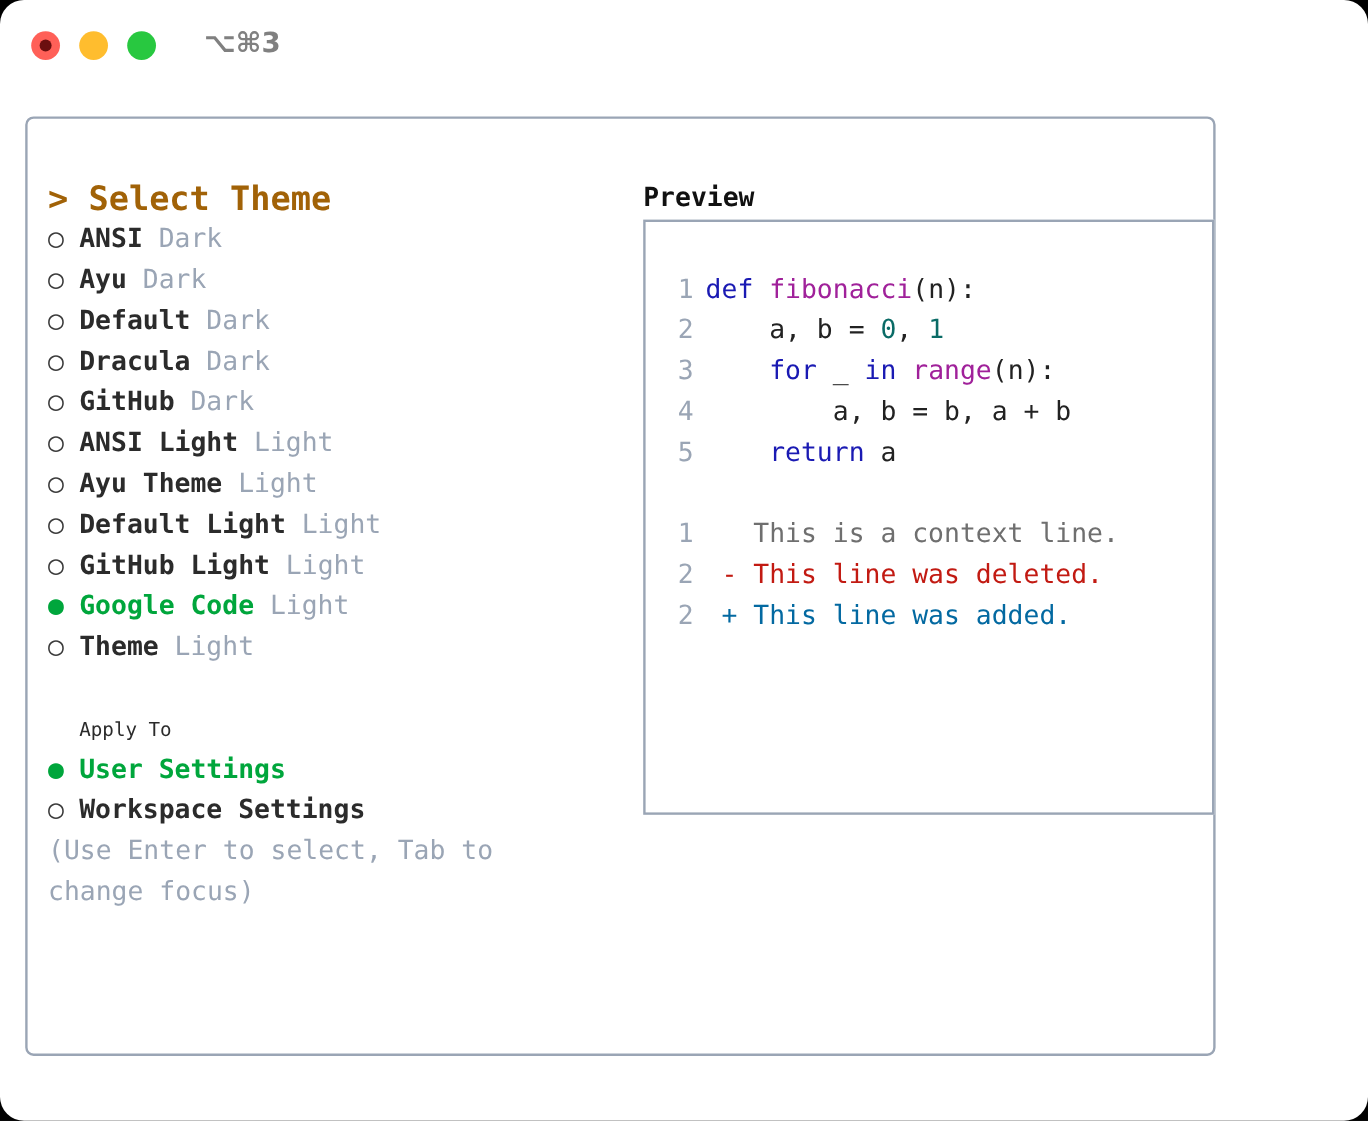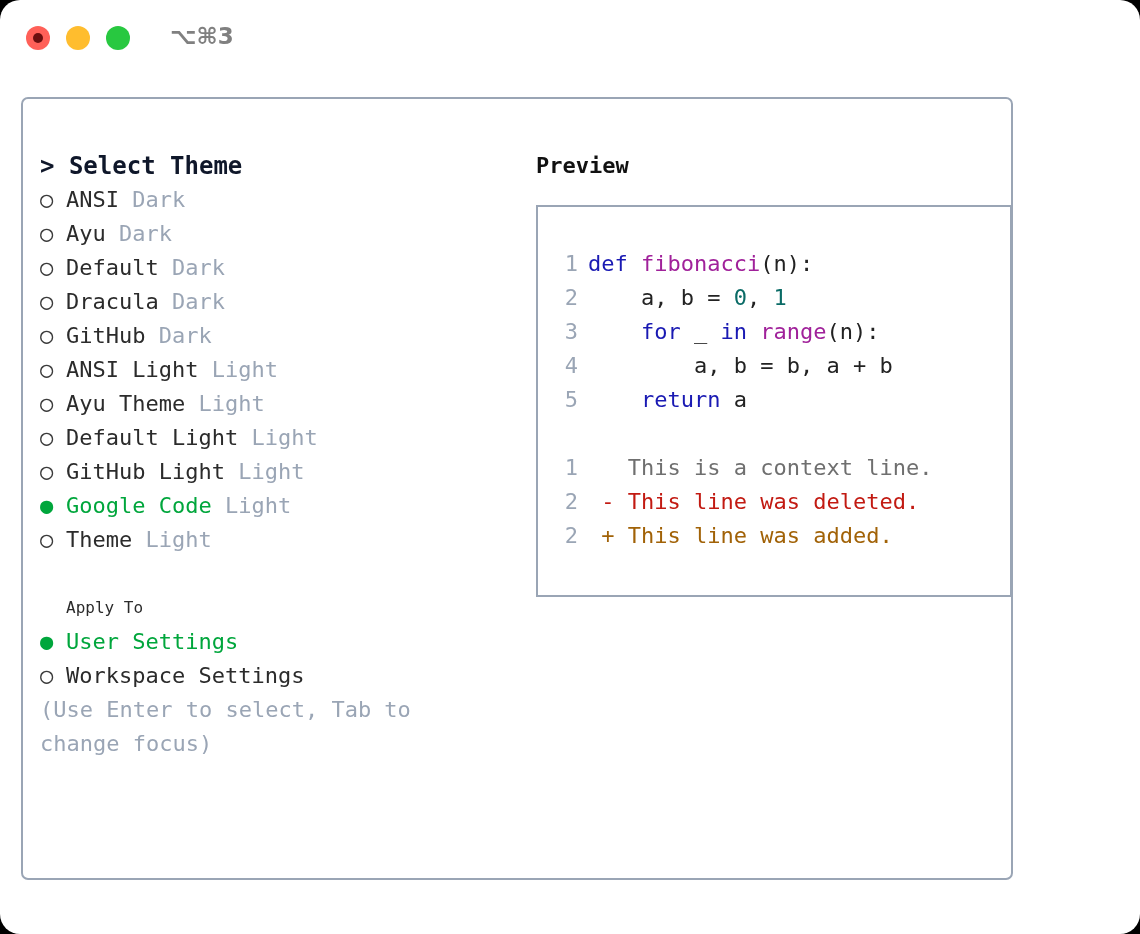--- a/index.html
+++ b/index.html
@@ -83,40 +83,40 @@
   }
 
   
   .left-col {
     position: absolute;
     left: 17px;
     top: 50px;
     width: 450px;
   }
   .list-heading {
-    font-size: 24px;
+    font-size: 28px;
     font-weight: bold;
-    color: #0f172a;
+    color: #a16207;
     line-height: 34px;
     white-space: pre;
   }
   .opt-row {
     font-size: 22px;
     line-height: 34px;
     color: #2b2b2b;
     white-space: pre;
     display: block;
   }
   .bullet {
     display: inline-block;
     width: 26px;
   }
   .bullet.hollow { color: #3b3b3b; }
   .bullet.filled { color: #00a63c; }
-  .opt-name { color: #2b2b2b; }
+  .opt-name { color: #2b2b2b; font-weight: bold; }
   .opt-row.selected .opt-name { color: #00a63c; }
   .opt-kind {
     color: #9aa5b5;
     margin-top: 10px;
   }
   .section-heading {
     font-size: 16px;
     line-height: 34px;
     color: #2b2b2b;
     white-space: pre;
@@ -139,23 +139,22 @@
     padding-left: 34px;
   }
   .preview-title {
     font-size: 22px;
     font-weight: bold;
     color: #111111;
     line-height: 34px;
     white-space: pre;
   }
   .preview-box {
-    margin-top: 22px;
     width: 476px;
-    height: 392px;
+    height: 496px;
     border: 2px solid #9aa5b5;
     box-sizing: border-box;
     background: #ffffff;
     padding: 40px 0 0 16px;
   }
   .code-line {
     font-size: 22px;
     line-height: 34px;
     white-space: pre;
     color: #222222;
@@ -167,21 +166,21 @@
     color: #9aa5b5;
     margin-right: 10px;
   }
   .kw   { color: #1a1ab3; }
   .fn   { color: #a0219a; }
   .num  { color: #0a6b66; }
   .txt  { color: #222222; }
   .gap-line { height: 34px; }
   .diff-ctx { color: #6f6f6f; }
   .diff-del { color: #c21a12; }
-  .diff-add { color: #a16207; }
+  .diff-add { color: #0369a1; }
 </style>
 </head>
 <body>
 
 <div class="window">
 
   <div class="titlebar">
     <div class="dots">
       <span class="dot dot-red"></span>
       <span class="dot dot-yellow"></span>

